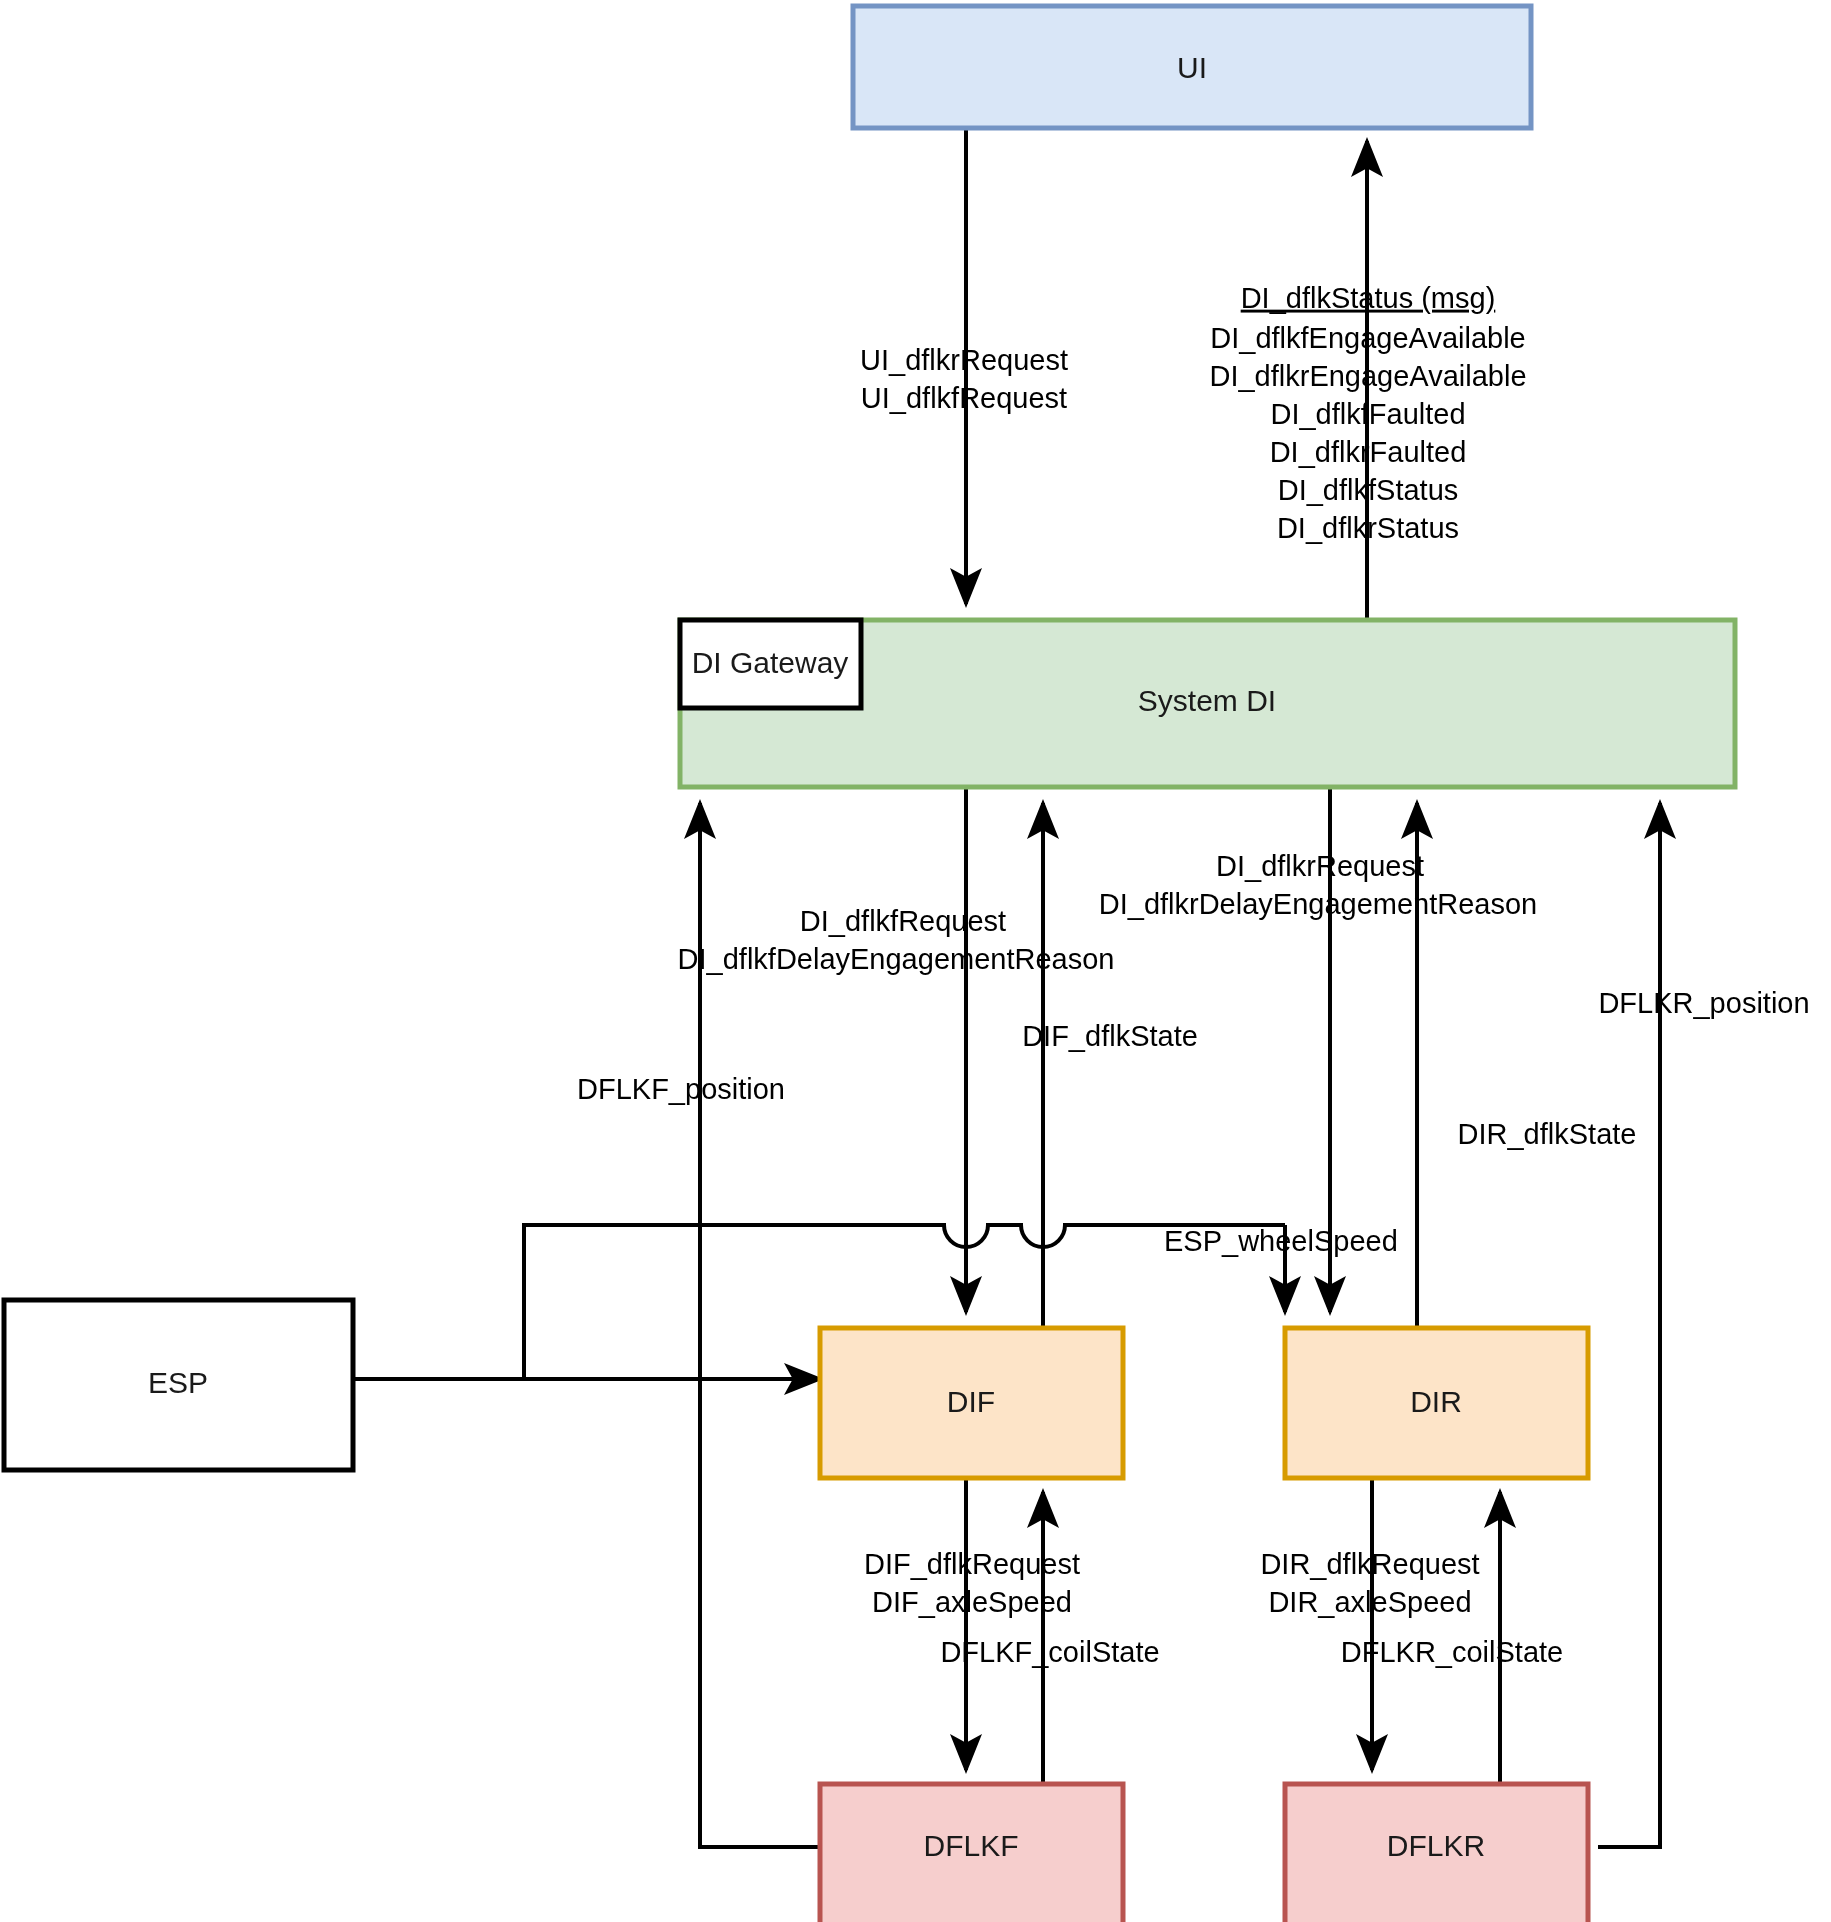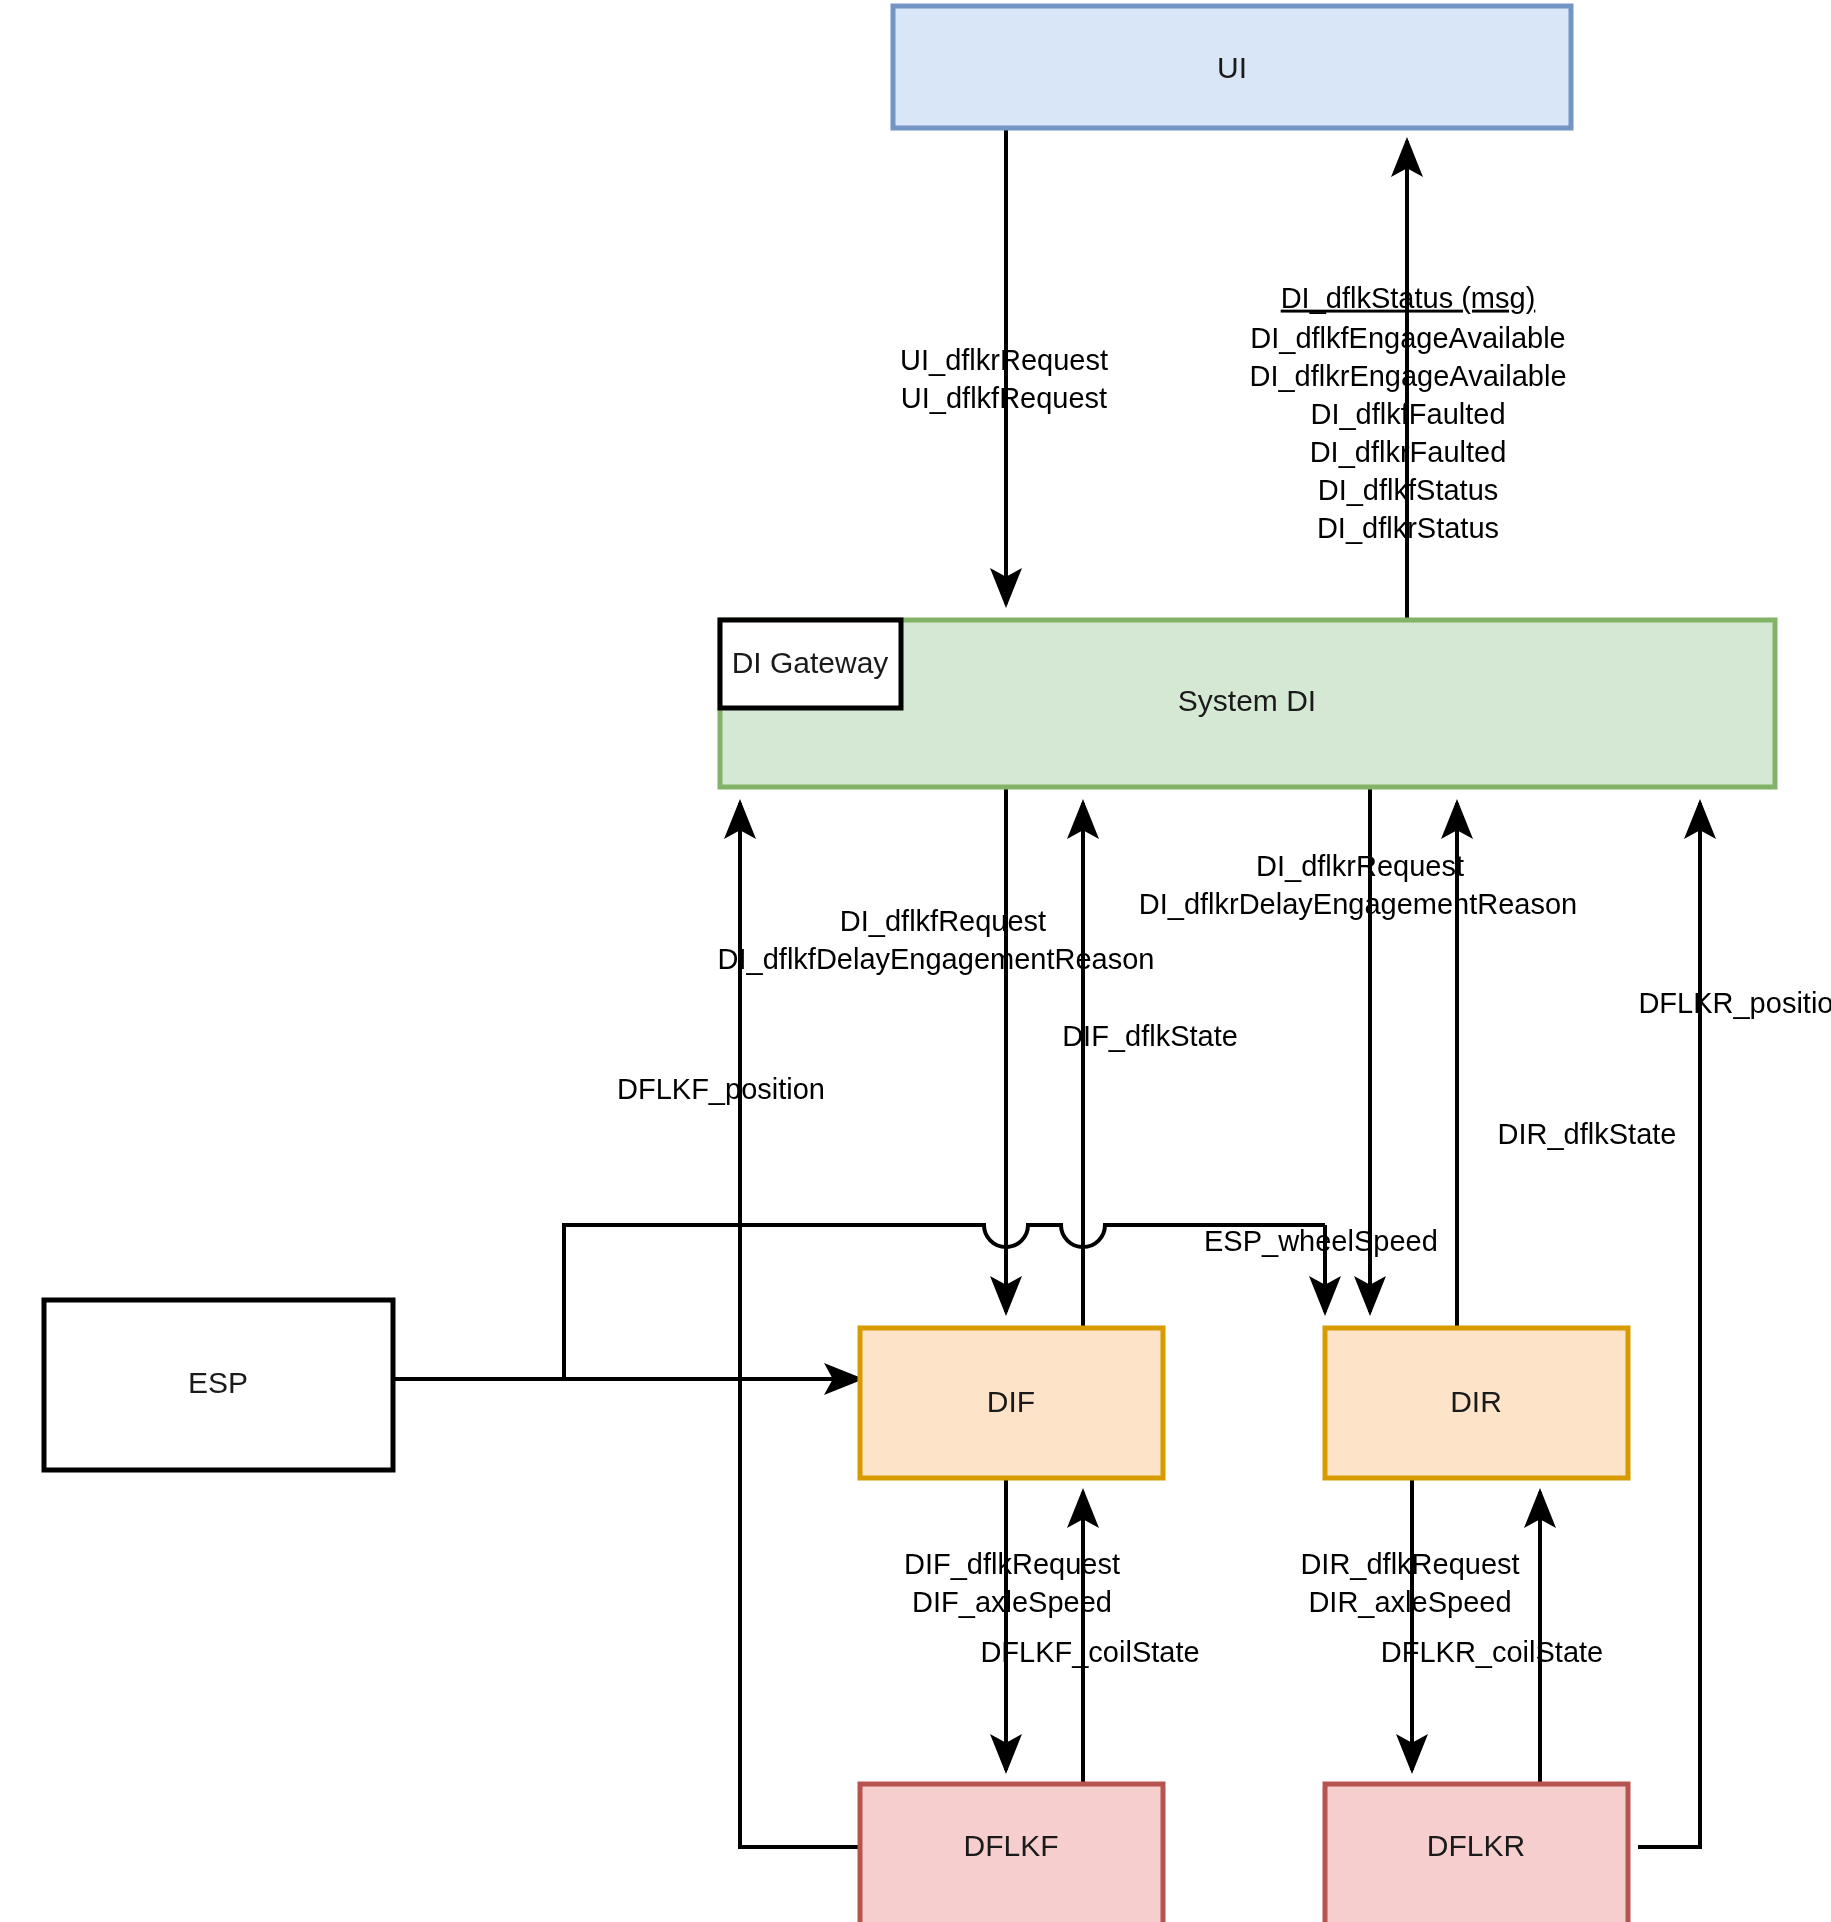--- a/index.html
+++ b/index.html
@@ -10,21 +10,20 @@
   body {
     width: 1831px;
     height: 1922px;
     font-family: "Liberation Sans", sans-serif;
     overflow: hidden;
   }
   #diagram-root {
     position: relative;
     width: 1529px;
     height: 1922px;
-    margin-left: 40px;
   }
   svg.diagram {
     display: block;
     width: 1831px;
     height: 1922px;
   }
   .box-label {
     font-family: "Liberation Sans", sans-serif;
     font-size: 30px;
     fill: #1a1a1a;

